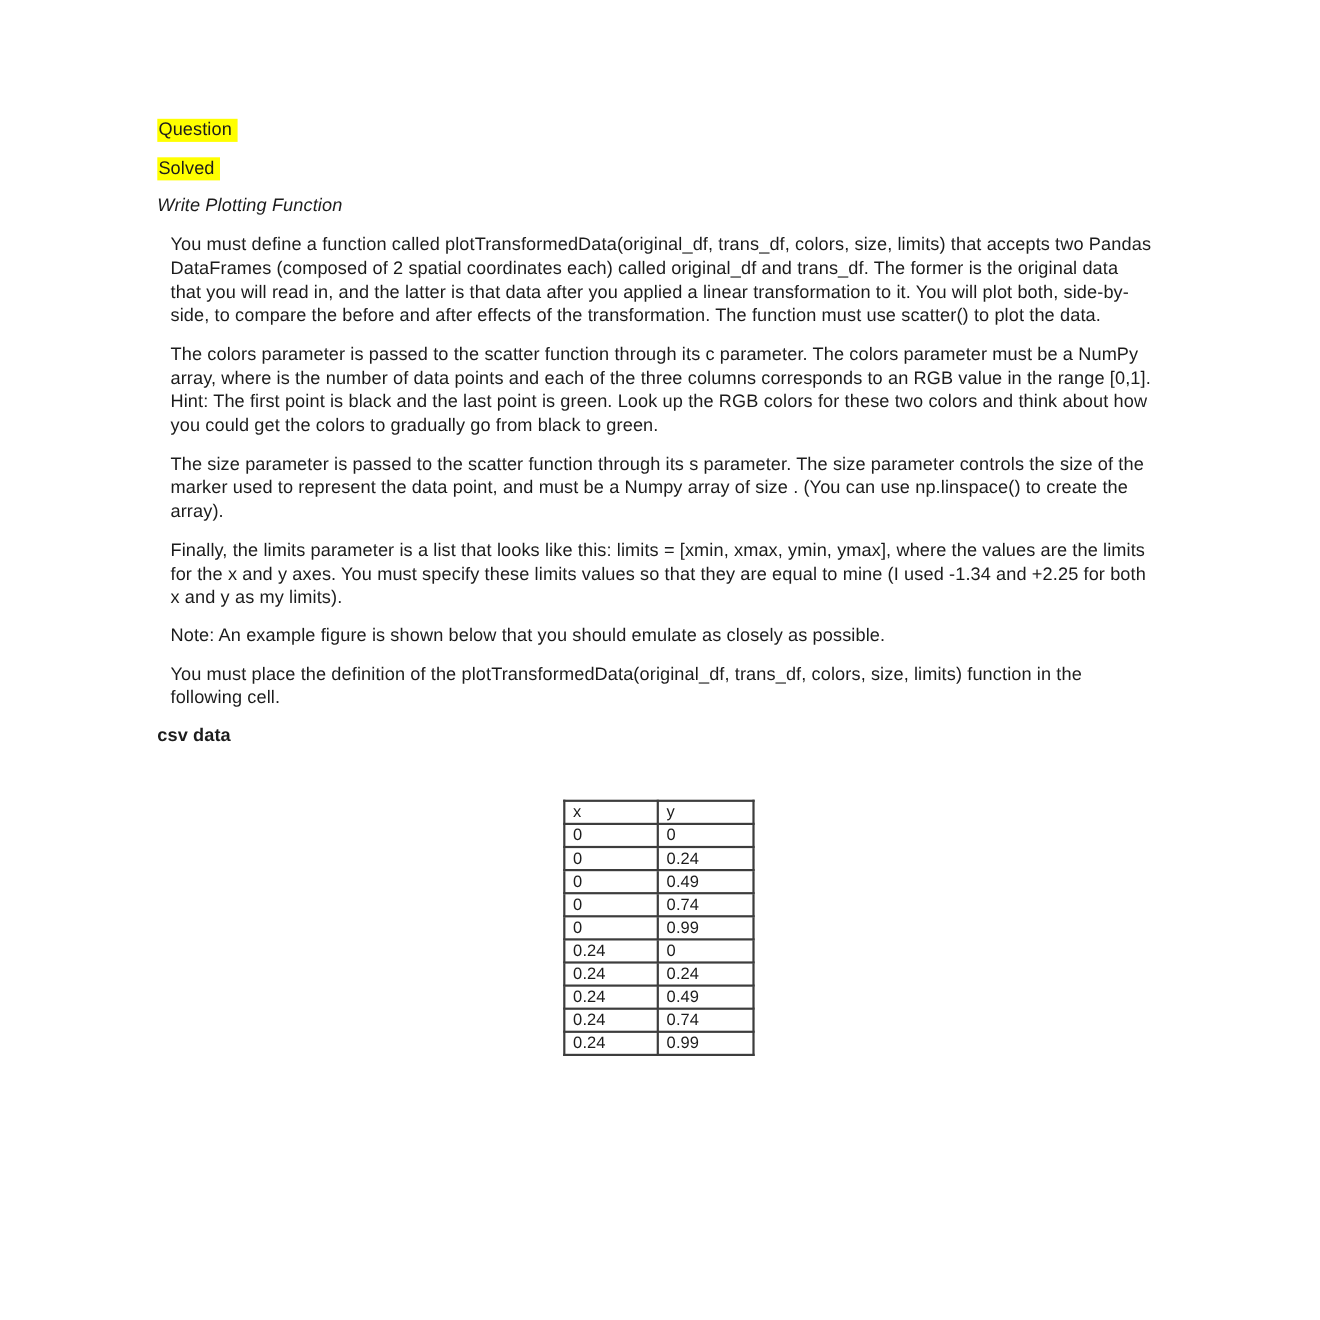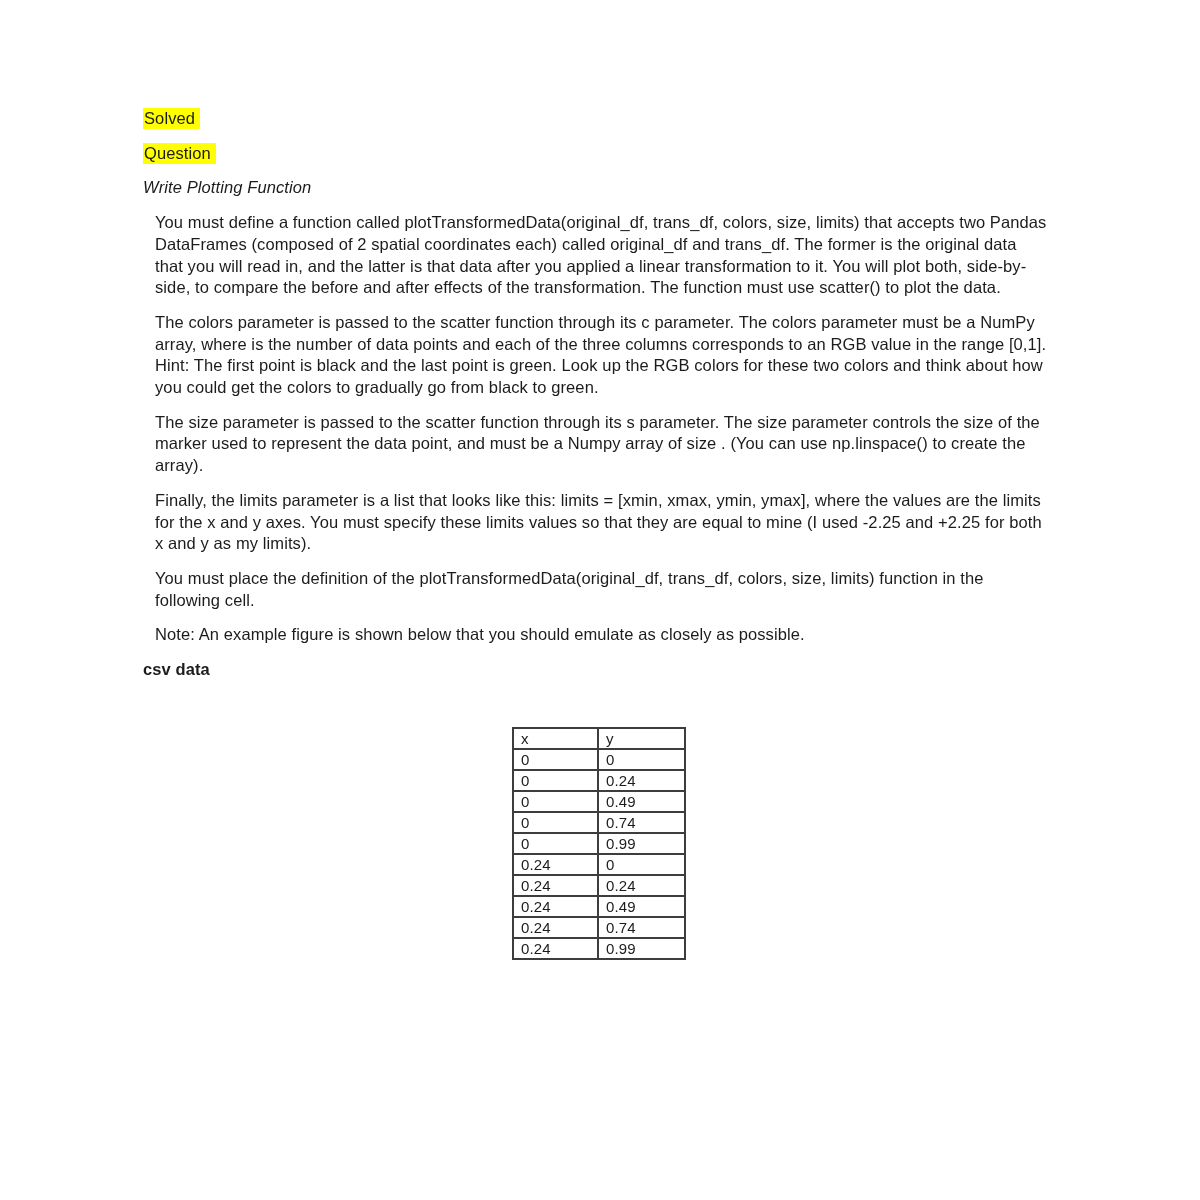--- a/index.html
+++ b/index.html
@@ -65,35 +65,35 @@
   table.data-table col.col-x { width: 85px; }
   table.data-table col.col-y { width: 87px; }
 </style>
 </head>
 <body>
 
 <div class="page">
   <div class="content">
 
     <div class="badge-line">
-      <span class="highlight">Solved</span>
+      <span class="highlight">Question</span>
     </div>
 
     <div class="badge-line">
-      <span class="highlight">Question</span>
+      <span class="highlight">Solved</span>
     </div>
 
     <div class="heading">Write Plotting Function</div>
 
     <p class="para">You must define a function called plotTransformedData(original_df, trans_df, colors, size, limits) that accepts two Pandas DataFrames (composed of 2 spatial coordinates each) called original_df and trans_df. The former is the original data that you will read in, and the latter is that data after you applied a linear transformation to it. You will plot both, side-by-side, to compare the before and after effects of the transformation. The function must use scatter() to plot the data.</p>
     <p class="para">The colors parameter is passed to the scatter function through its c parameter. The colors parameter must be a NumPy array, where is the number of data points and each of the three columns corresponds to an RGB value in the range [0,1]. Hint: The first point is black and the last point is green. Look up the RGB colors for these two colors and think about how you could get the colors to gradually go from black to green.</p>
     <p class="para">The size parameter is passed to the scatter function through its s parameter. The size parameter controls the size of the marker used to represent the data point, and must be a Numpy array of size . (You can use np.linspace() to create the array).</p>
-    <p class="para">Finally, the limits parameter is a list that looks like this: limits = [xmin, xmax, ymin, ymax], where the values are the limits for the x and y axes. You must specify these limits values so that they are equal to mine (I used -2.25 and +2.25 for both x and y as my limits).</p>
+    <p class="para">Finally, the limits parameter is a list that looks like this: limits = [xmin, xmax, ymin, ymax], where the values are the limits for the x and y axes. You must specify these limits values so that they are equal to mine (I used -1.34 and +2.25 for both x and y as my limits).</p>
+    <p class="para">Note: An example figure is shown below that you should emulate as closely as possible.</p>
     <p class="para">You must place the definition of the plotTransformedData(original_df, trans_df, colors, size, limits) function in the following cell.</p>
-    <p class="para">Note: An example figure is shown below that you should emulate as closely as possible.</p>
     <p class="para csv-label">csv data</p>
 
     <table class="data-table">
       <colgroup>
         <col class="col-x">
         <col class="col-y">
       </colgroup>
       <thead>
         <tr>
           <th>x</th>

